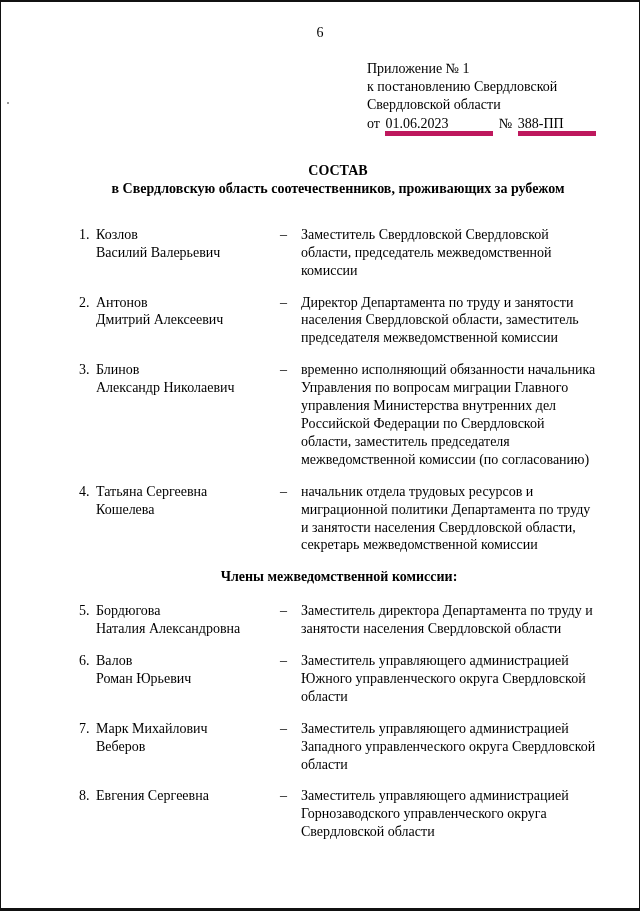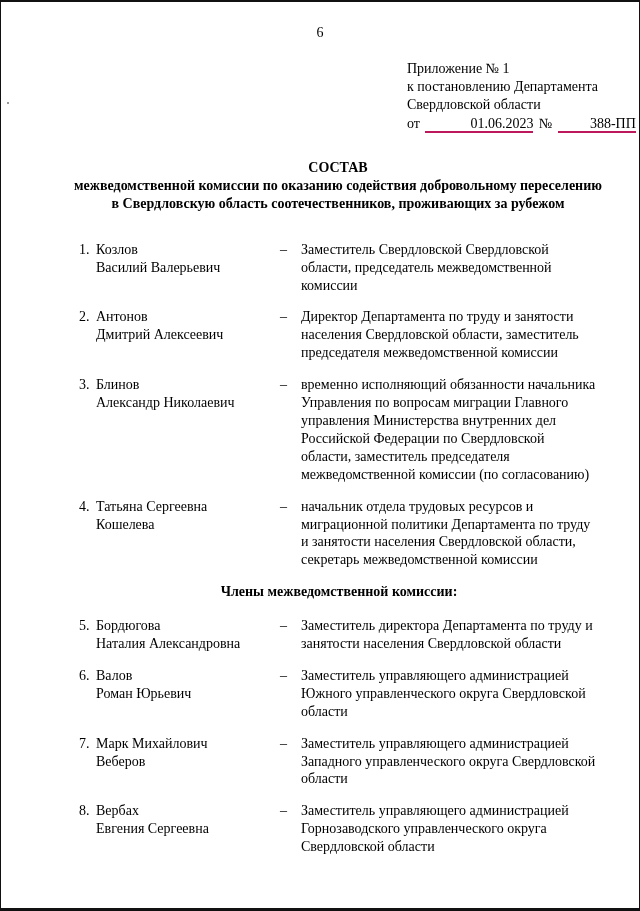--- a/index.html
+++ b/index.html
@@ -20,26 +20,26 @@
   }
   .page-number {
     text-align: center;
     padding-top: 22px;
     font-size: 14px;
   }
   .appendix-block {
     margin: 18px 0 0 366px;
     width: 240px;
   }
-  .appendix-block div { white-space: nowrap; margin-left: 40px; }
+  .appendix-block div { white-space: nowrap; }
   .date-line { margin-top: 1px; white-space: nowrap; }
   .blank {
     display: inline-block;
-    border-bottom: 2px solid #be185d;
-    text-align: right;
+    border-bottom: 5px solid #be185d;
+    text-align: left;
     min-width: 108px;
     margin: 0 2px;
     line-height: 1.1;
   }
   .blank.blank2 { min-width: 78px; }
   .title-block {
     margin-top: 26px;
     text-align: center;
     font-weight: bold;
     margin-left: 36px;
@@ -76,33 +76,32 @@
 </head>
 <body>
 
 <div class="page">
   <div class="speck"></div>
 
   <div class="page-number">6</div>
 
   <div class="appendix-block">
     <div>Приложение № 1</div>
-    <div>к постановлению Департамента</div>
+    <div>к постановлению Свердловской</div>
     <div>Свердловской области</div>
     <div class="date-line">
       <span>от</span>
       <span class="blank"><span>01.06.2023</span></span>
       <span>№</span>
       <span class="blank blank2"><span>388-ПП</span></span>
     </div>
   </div>
 
   <div class="title-block">
     <div class="tline">СОСТАВ</div>
-    <div class="tline">межведомственной комиссии по оказанию содействия добровольному переселению</div>
     <div class="tline">в Свердловскую область соотечественников, проживающих за рубежом</div>
   </div>
 
   <div class="members-list">
 
     <div class="member-row">
       <div class="col-num">1.</div>
       <div class="col-name">
         <div>Козлов</div>
         <div>Василий Валерьевич</div>
@@ -169,21 +168,20 @@
         <div>Марк Михайлович</div>
         <div>Веберов</div>
       </div>
       <div class="col-dash">–</div>
       <div class="col-role">Заместитель управляющего администрацией Западного управленческого округа Свердловской области</div>
     </div>
 
     <div class="member-row">
       <div class="col-num">8.</div>
       <div class="col-name">
-        <div>Вербах</div>
         <div>Евгения Сергеевна</div>
       </div>
       <div class="col-dash">–</div>
       <div class="col-role">Заместитель управляющего администрацией Горнозаводского управленческого округа Свердловской области</div>
     </div>
 
   </div>
 </div>
 
 </body></html>

